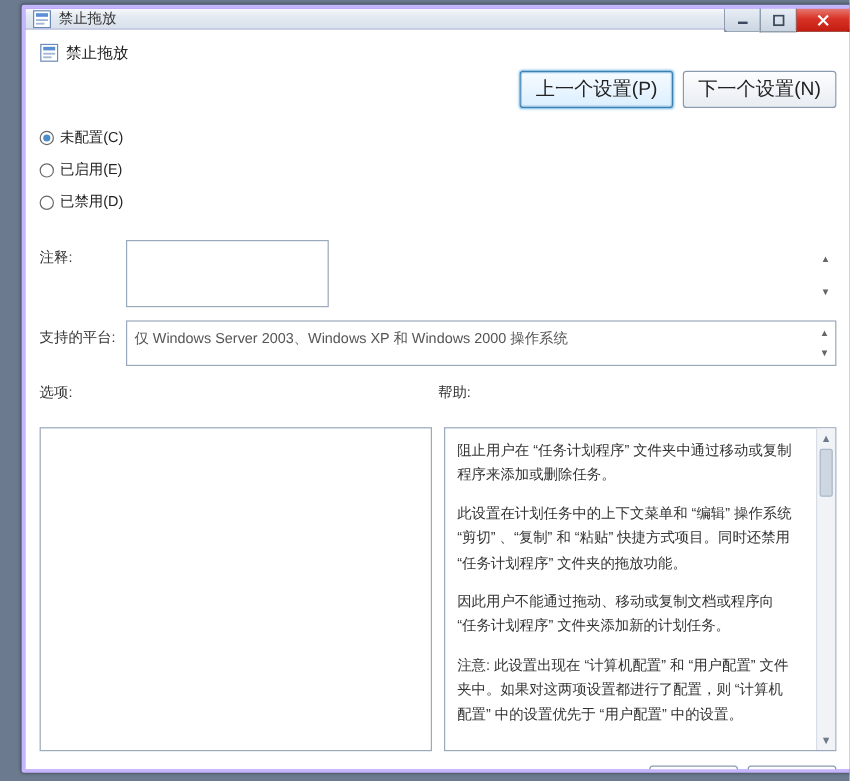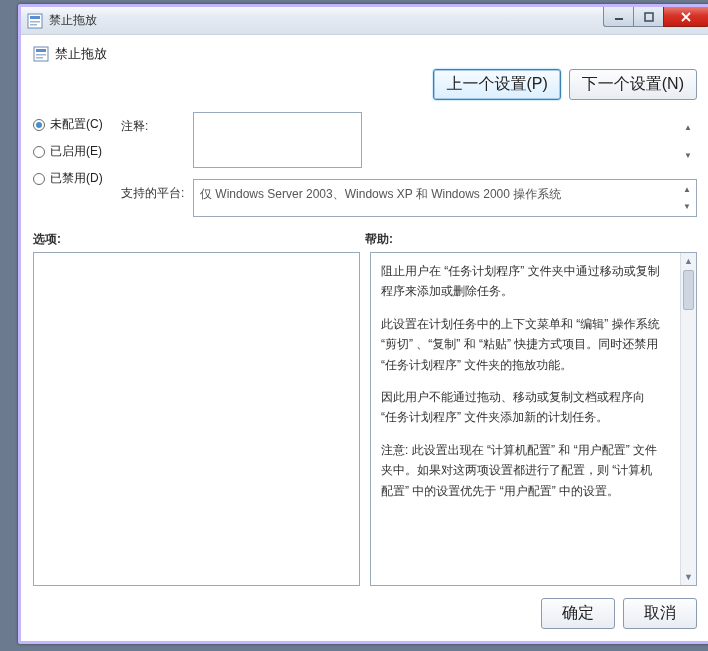--- a/index.html
+++ b/index.html
@@ -67,22 +67,23 @@
       background: linear-gradient(to bottom,#fdfdfe,#e8edf3);
       font-size: 16px; color: #222;
       cursor: pointer;
     }
     .nav-row .btn.active {
       border-color: #3c7fb1;
       box-shadow: 0 0 0 1px #a2ccea inset, 0 0 2px #6fb7e8;
       background: linear-gradient(to bottom,#f6fbff,#dcefff);
     }
     .upper {
-      display: flex; gap: 0;
+      display: flex; gap: 13px;
       margin-bottom: 10px;
+      flex-direction: column;
     }
     .radios { width: 88px; padding-top: 4px; }
     .radio-item {
       display: flex; align-items: center; gap: 5px;
       margin-bottom: 10px; font-size: 12px; color: #222;
       cursor: pointer;
     }
     .radio {
       width: 12px; height: 12px; border: 1px solid #6a6a6a;
       border-radius: 50%; display: inline-flex;
@@ -101,21 +102,21 @@
       font: inherit; padding: 4px 6px; resize: none;
       color: #555;
     }
     .row textarea { height: 56px; }
     .row .platform { height: 38px; padding: 6px 18px 0 6px; position: relative; line-height: 1.4; }
     .spin { position: absolute; right: 1px; top: 1px; bottom: 1px; width: 16px;
       display: flex; flex-direction: column; }
     .spin div { flex:1; display:flex;align-items:center;justify-content:center;
       color:#666; font-size:8px; }
     .lower-labels {
-      display: flex; margin-top: 4px; margin-bottom: 4px; font-weight: bold;
+      display: flex; margin-top: 4px; margin-bottom: 20px;
     }
     .lower-labels .l { width: 50%; color: #333; }
     .lower {
       display: flex; gap: 10px; flex: 1; min-height: 0;
     }
     .pane {
       flex: 1; border: 1px solid #9aa9bb; background: #fff;
       overflow-y: auto; padding: 8px 10px; color: #333;
       line-height: 1.7; font-size: 12px;
     }

